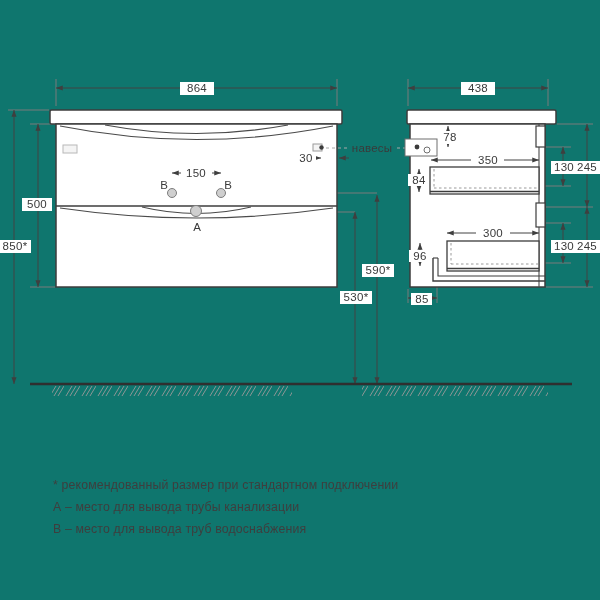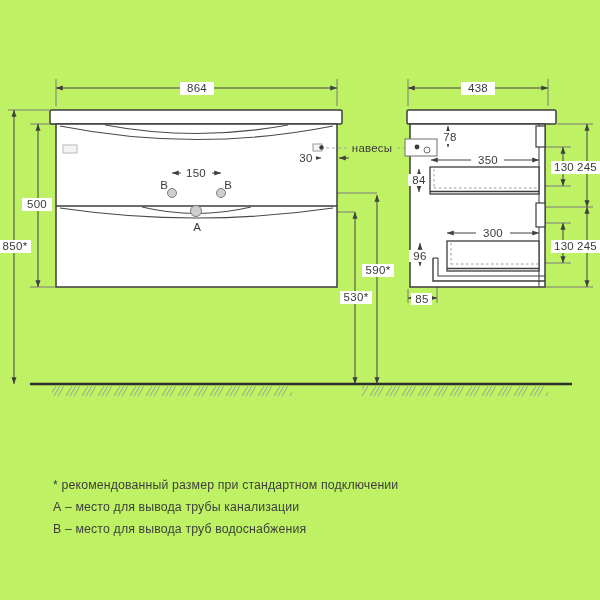--- a/index.html
+++ b/index.html
@@ -1,16 +1,16 @@
 <!DOCTYPE html>
 <html><head>
 <meta charset="utf-8">
 <style>
   html,body{margin:0;padding:0;background:#fff;}
-  .canvas{position:relative;width:600px;height:600px;background:#bef264;overflow:hidden;
+  .canvas{position:relative;width:600px;height:600px;background:#0f766e;overflow:hidden;
           font-family:"Liberation Sans", sans-serif;}
   svg{position:absolute;left:0;top:0;}
   .dimtxt{font-size:11.5px;fill:#3a3a3a;letter-spacing:.3px;}
   .lbltxt{font-size:11.5px;fill:#3a3a3a;}
   .callout{font-size:11.5px;fill:#3a3a3a;letter-spacing:.2px;}
   .fn{font-size:12.3px;fill:#3e3e3e;letter-spacing:.15px;}
   .main{stroke:#3c3c3c;stroke-width:1.5;fill:#ffffff;}
   .mainl{stroke:#3c3c3c;stroke-width:1.5;fill:none;}
   .med{stroke:#4a4a4a;stroke-width:1.1;fill:none;}
   .thin{stroke:#7a7a7a;stroke-width:1;fill:none;}

